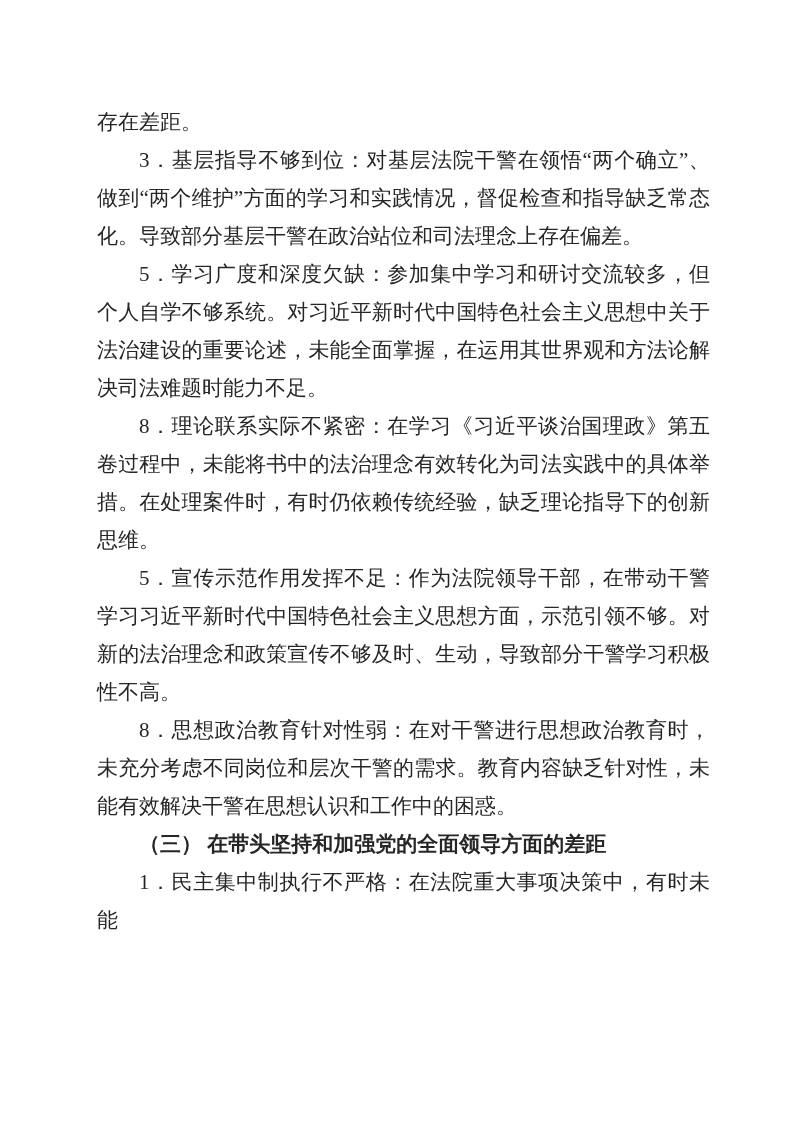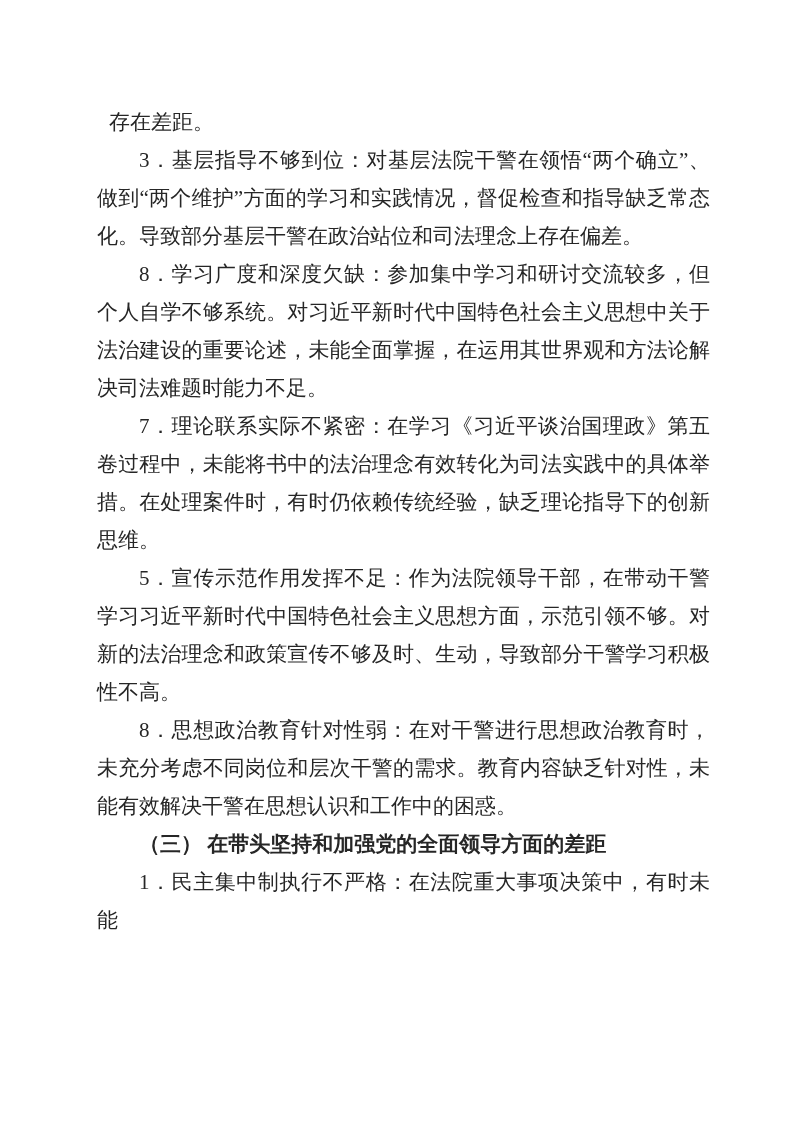--- a/index.html
+++ b/index.html
@@ -25,33 +25,32 @@
     text-align: justify;
     text-justify: inter-ideograph;
   }
   .text-block p {
     margin: 0;
     padding: 0;
     text-indent: 2em;
   }
   .text-block p.continuation {
     text-indent: 0;
-    margin-left: 12px;
   }
   .text-block p.section-heading {
     font-weight: 700;
   }
 </style>
 </head>
 <body>
 
 <div class="page">
   <div class="text-block">
     <p class="continuation">存在差距。</p>
     <p class="body">3．基层指导不够到位：对基层法院干警在领悟“两个确立”、做到“两个维护”方面的学习和实践情况，督促检查和指导缺乏常态化。导致部分基层干警在政治站位和司法理念上存在偏差。</p>
-    <p class="body">8．学习广度和深度欠缺：参加集中学习和研讨交流较多，但个人自学不够系统。对习近平新时代中国特色社会主义思想中关于法治建设的重要论述，未能全面掌握，在运用其世界观和方法论解决司法难题时能力不足。</p>
-    <p class="body">7．理论联系实际不紧密：在学习《习近平谈治国理政》第五卷过程中，未能将书中的法治理念有效转化为司法实践中的具体举措。在处理案件时，有时仍依赖传统经验，缺乏理论指导下的创新思维。</p>
+    <p class="body">5．学习广度和深度欠缺：参加集中学习和研讨交流较多，但个人自学不够系统。对习近平新时代中国特色社会主义思想中关于法治建设的重要论述，未能全面掌握，在运用其世界观和方法论解决司法难题时能力不足。</p>
+    <p class="body">8．理论联系实际不紧密：在学习《习近平谈治国理政》第五卷过程中，未能将书中的法治理念有效转化为司法实践中的具体举措。在处理案件时，有时仍依赖传统经验，缺乏理论指导下的创新思维。</p>
     <p class="body">5．宣传示范作用发挥不足：作为法院领导干部，在带动干警学习习近平新时代中国特色社会主义思想方面，示范引领不够。对新的法治理念和政策宣传不够及时、生动，导致部分干警学习积极性不高。</p>
     <p class="body">8．思想政治教育针对性弱：在对干警进行思想政治教育时，未充分考虑不同岗位和层次干警的需求。教育内容缺乏针对性，未能有效解决干警在思想认识和工作中的困惑。</p>
     <p class="section-heading">（三） 在带头坚持和加强党的全面领导方面的差距</p>
     <p class="body">1．民主集中制执行不严格：在法院重大事项决策中，有时未能</p>
   </div>
 </div>
 
 </body></html>

